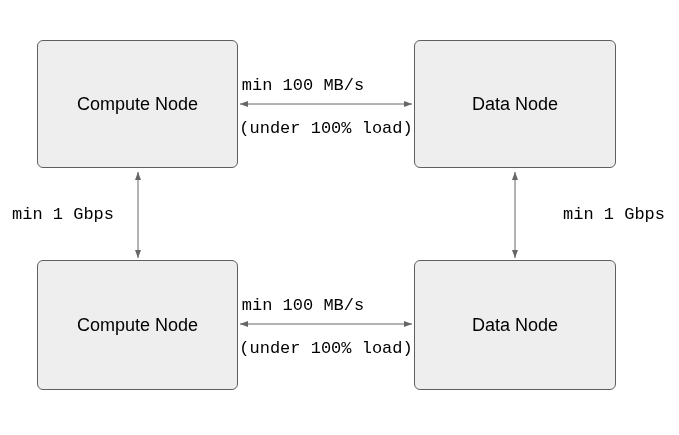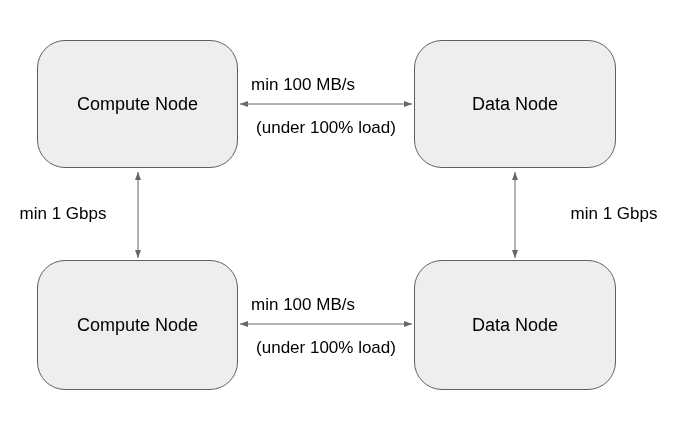--- a/index.html
+++ b/index.html
@@ -26,37 +26,38 @@
     stroke-width: 1;
   }
   .arrows marker path {
     fill: var(--arrow-color, #666666);
   }
   .node {
     position: absolute;
     box-sizing: border-box;
     background: var(--node-fill, #eeeeee);
     border: 1px solid var(--node-border, #5f5f5f);
-    border-radius: 28px;
+    border-radius: 6px;
     display: flex;
     align-items: center;
     justify-content: center;
     text-align: right;
   }
   .node-label {
     font-size: 18px;
     color: var(--text-color, #000000);
     white-space: nowrap;
   }
   .edge-label {
     position: absolute;
     transform: translate(-50%, -50%);
     font-size: 17px;
     color: var(--text-color, #000000);
     white-space: nowrap;
+    font-family: Liberation Mono, monospace;
   }
   .n-compute-top  { left: 37px;  top: 40px;  width: 201px; height: 128px; }
   .n-data-top     { left: 414px; top: 40px;  width: 202px; height: 128px; }
   .n-compute-bot  { left: 37px;  top: 260px; width: 201px; height: 130px; }
   .n-data-bot     { left: 414px; top: 260px; width: 202px; height: 130px; }
   .l-rate-top      { left: 303px; top: 85px;  }
   .l-cond-top      { left: 326px; top: 128px; }
   .l-rate-bot      { left: 303px; top: 305px; }
   .l-cond-bot      { left: 326px; top: 348px; }
   .l-gbps-left     { left: 63px;  top: 214px; }

